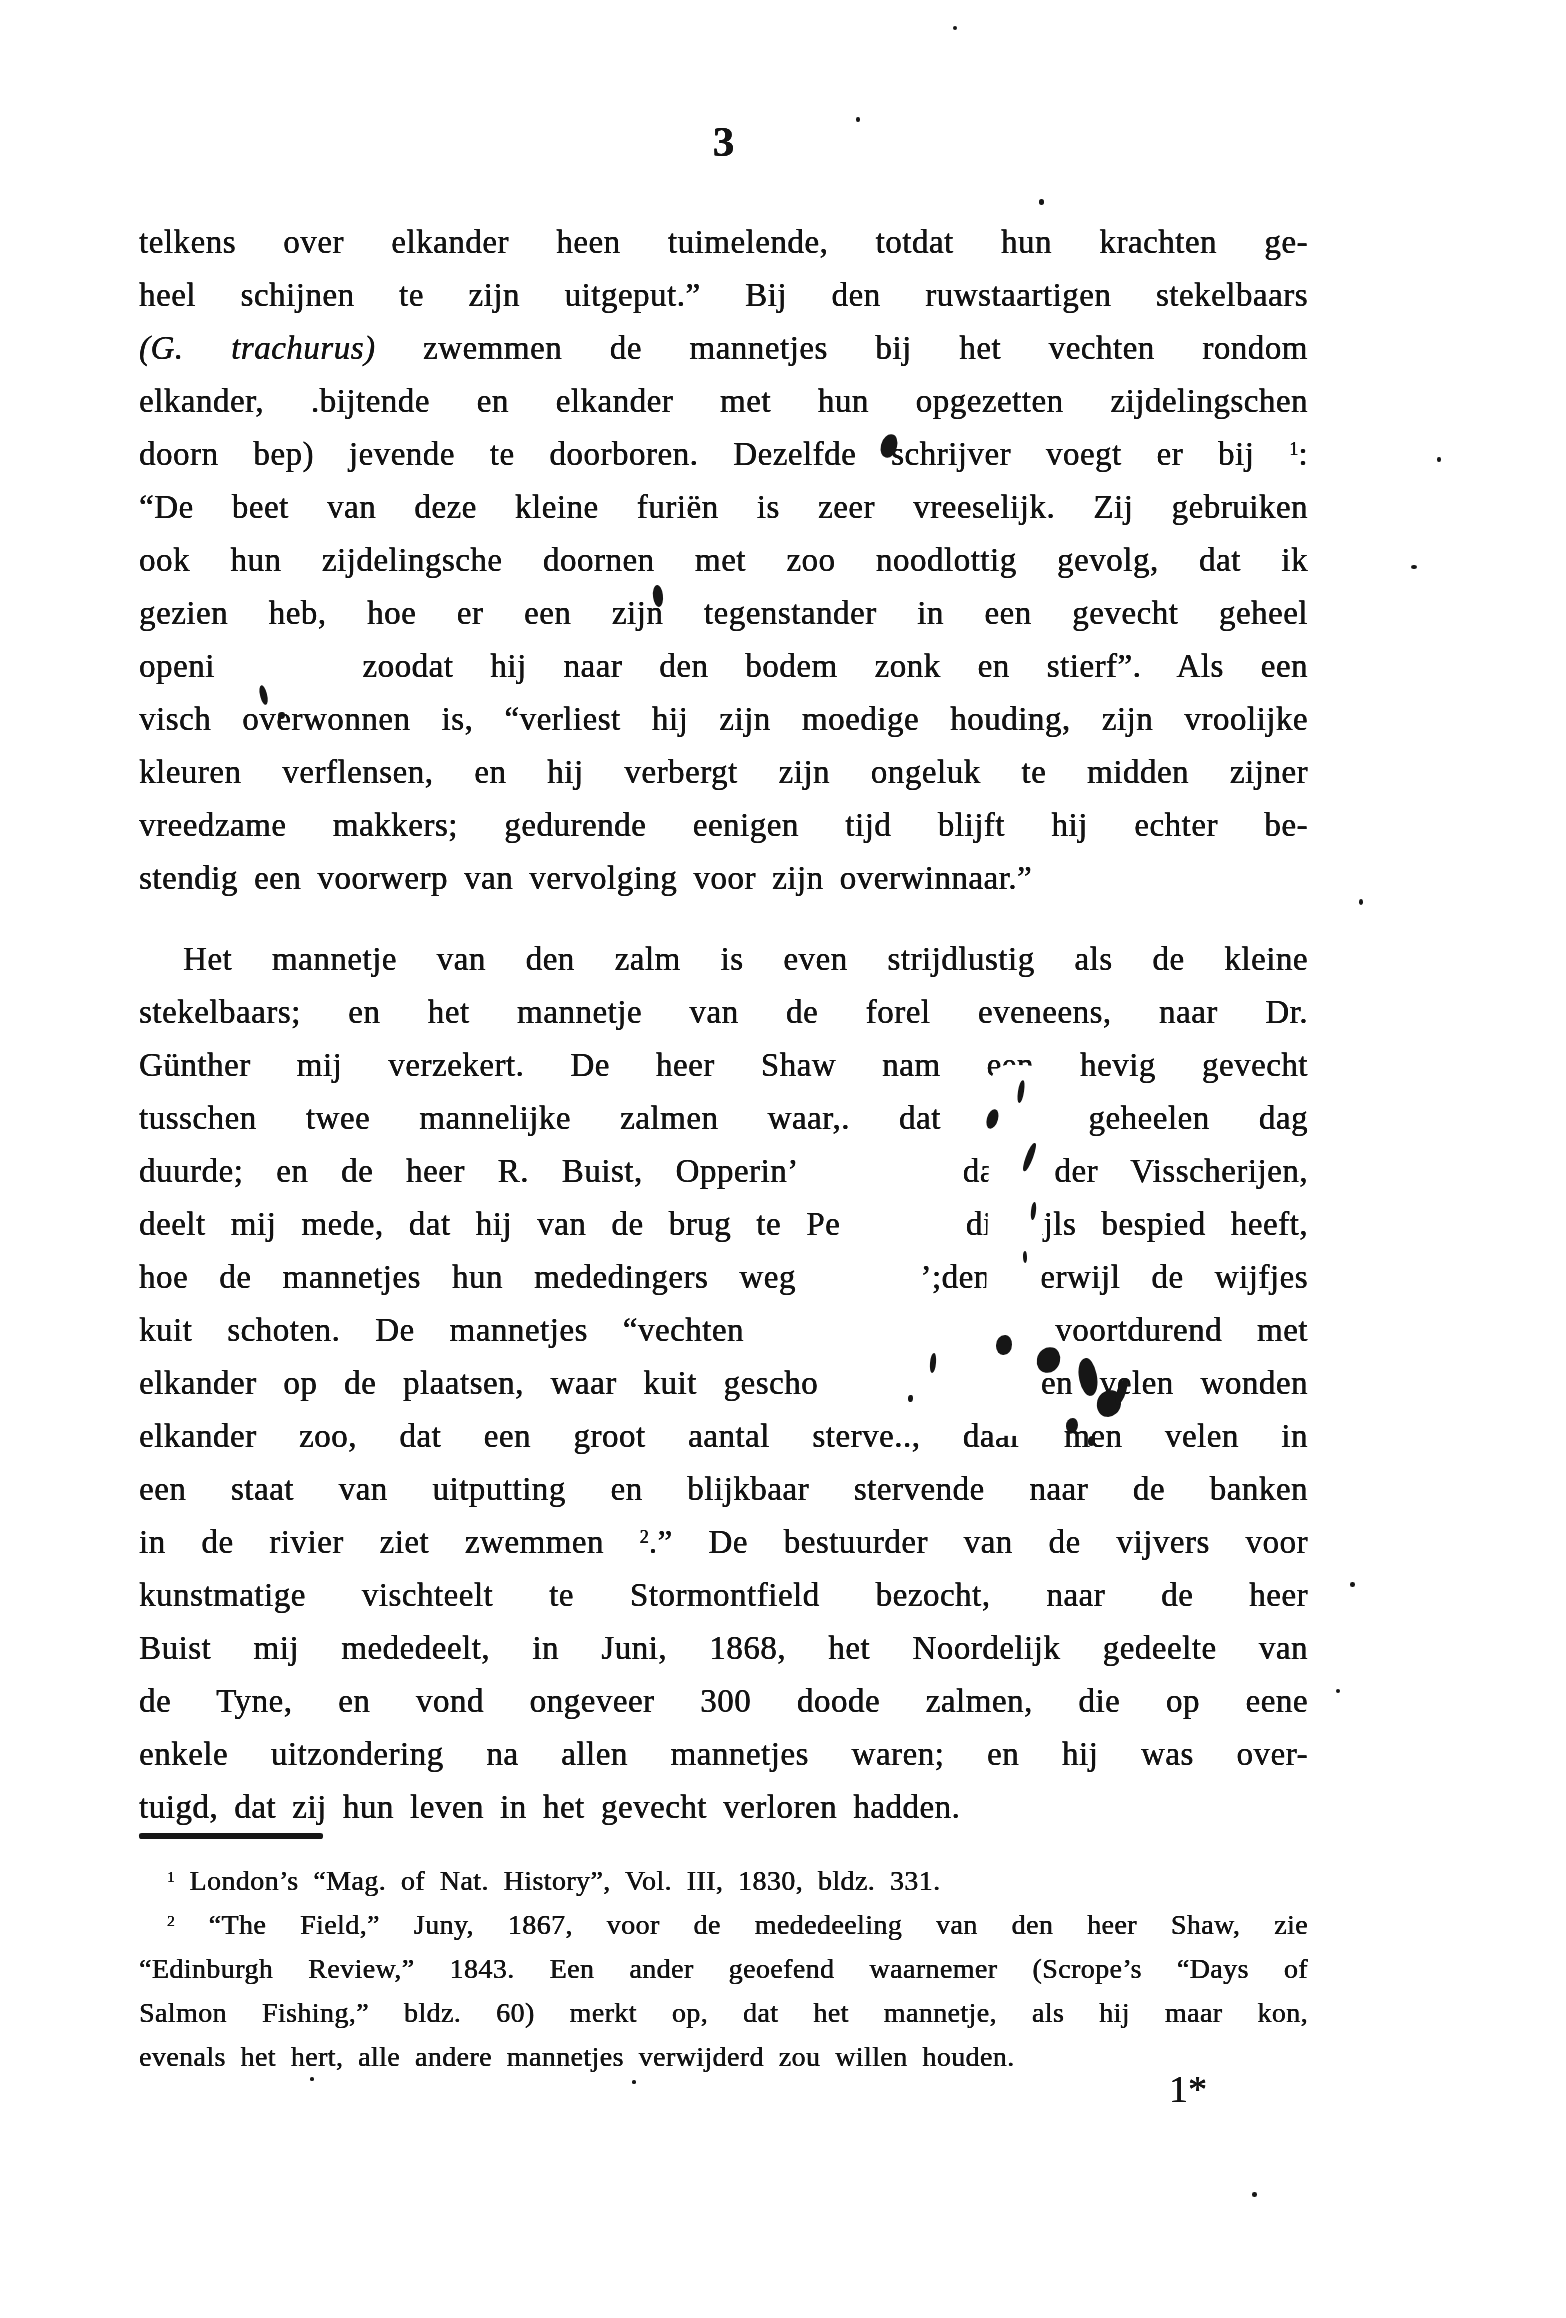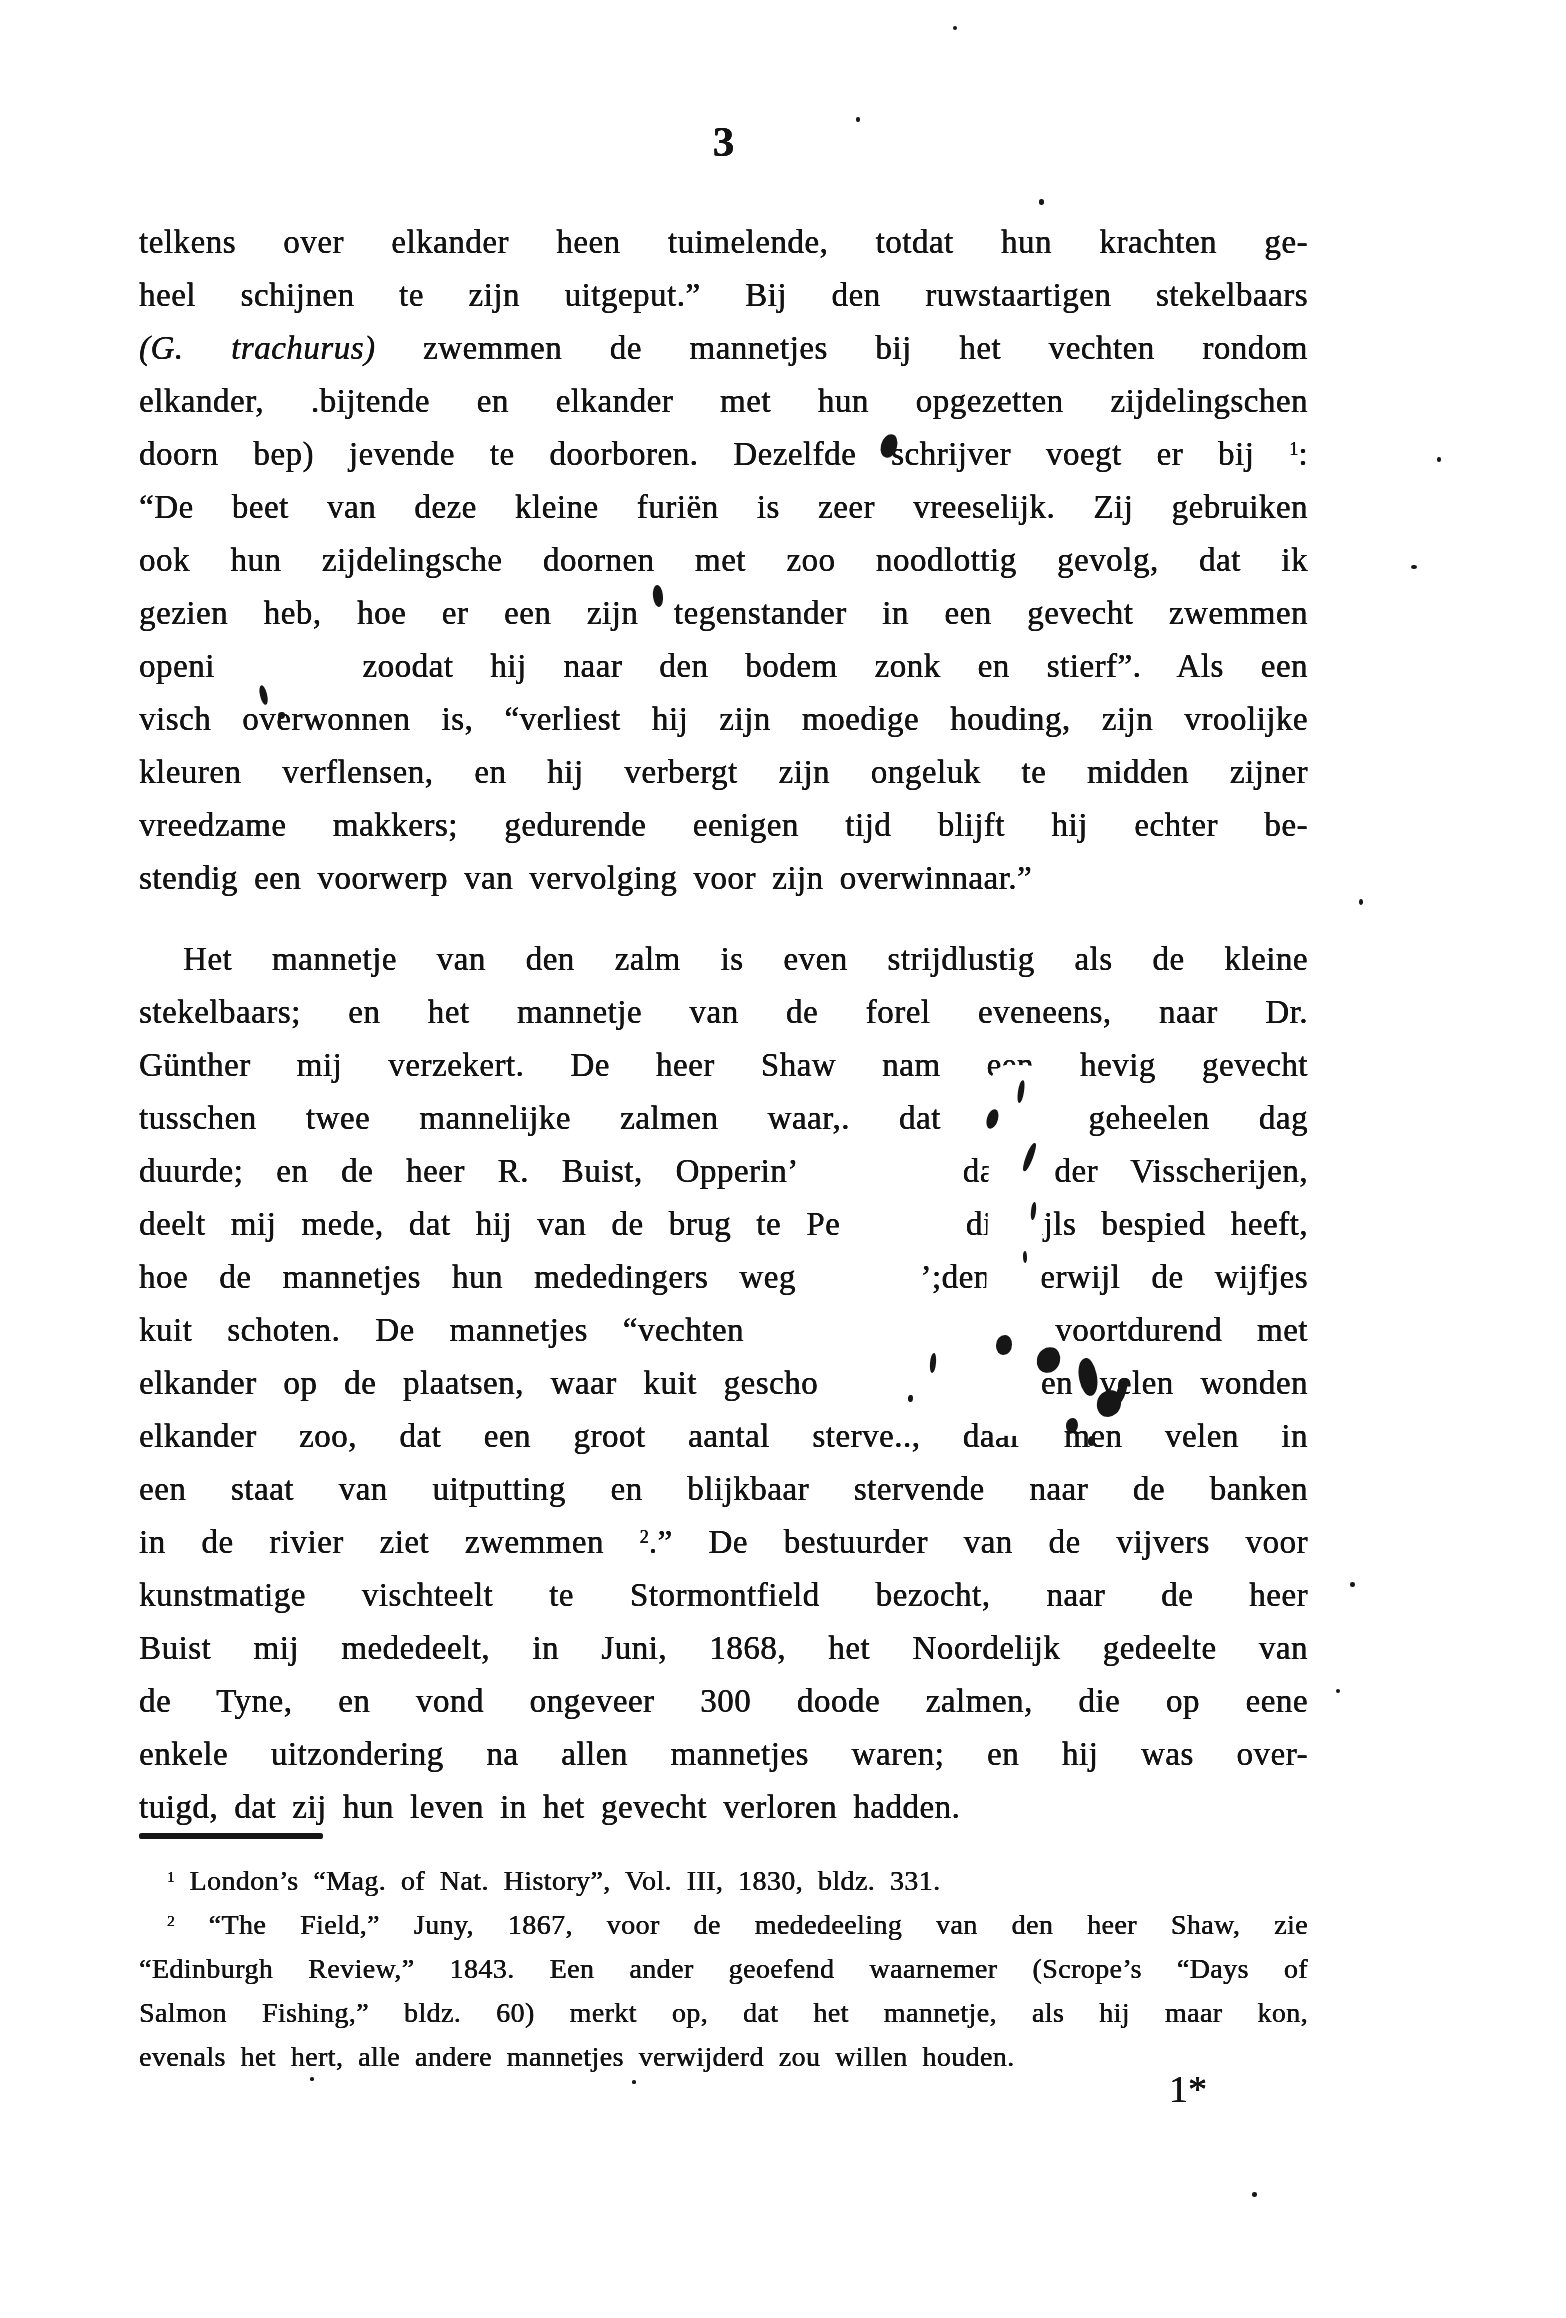--- a/index.html
+++ b/index.html
@@ -61,21 +61,21 @@
   <div class="pageno txt">3</div>
 
   <div class="bodytext txt" id="body">
       <div class="line"><span>telkens over elkander heen tuimelende, totdat hun krachten ge-</span></div>
       <div class="line"><span>heel schijnen te zijn uitgeput.” Bij den ruwstaartigen stekelbaars</span></div>
       <div class="line"><i>(G. trachurus)</i><span> zwemmen de mannetjes bij het vechten rondom</span></div>
       <div class="line"><span>elkander, .bijtende en elkander met hun opgezetten zijdelingschen</span></div>
       <div class="line"><span>doorn bep) jevende te doorboren. Dezelfde schrijver voegt er bij </span><sup>1</sup><span>:</span></div>
       <div class="line"><span>“De beet van deze kleine furiën is zeer vreeselijk. Zij gebruiken</span></div>
       <div class="line"><span>ook hun zijdelingsche doornen met zoo noodlottig gevolg, dat ik</span></div>
-      <div class="line"><span>gezien heb, hoe er een zijn tegenstander in een gevecht zwemmen</span></div>
+      <div class="line"><span>gezien heb, hoe er een zijn tegenstander in een gevecht geheel</span></div>
       <div class="line"><span>openi&nbsp;&nbsp;&nbsp;&nbsp;zoodat hij naar den bodem zonk en stierf”. Als een</span></div>
       <div class="line"><span>visch overwonnen is, “verliest hij zijn moedige houding, zijn vroolijke</span></div>
       <div class="line"><span>kleuren verflensen, en hij verbergt zijn ongeluk te midden zijner</span></div>
       <div class="line"><span>vreedzame makkers; gedurende eenigen tijd blijft hij echter be-</span></div>
       <div class="line nojust"><span>stendig een voorwerp van vervolging voor zijn overwinnaar.”</span></div>
       <div class="line indent"><span>Het mannetje van den zalm is even strijdlustig als de kleine</span></div>
       <div class="line"><span>stekelbaars; en het mannetje van de forel eveneens, naar Dr.</span></div>
       <div class="line"><span>Günther mij verzekert. De heer Shaw nam een hevig gevecht</span></div>
       <div class="line"><span>tusschen twee mannelijke zalmen waar,. dat den geheelen dag</span></div>
       <div class="line"><span>duurde; en de heer R. Buist, Opperin’&nbsp;&nbsp;&nbsp;&nbsp;&nbsp;dant der Visscherijen,</span></div>

